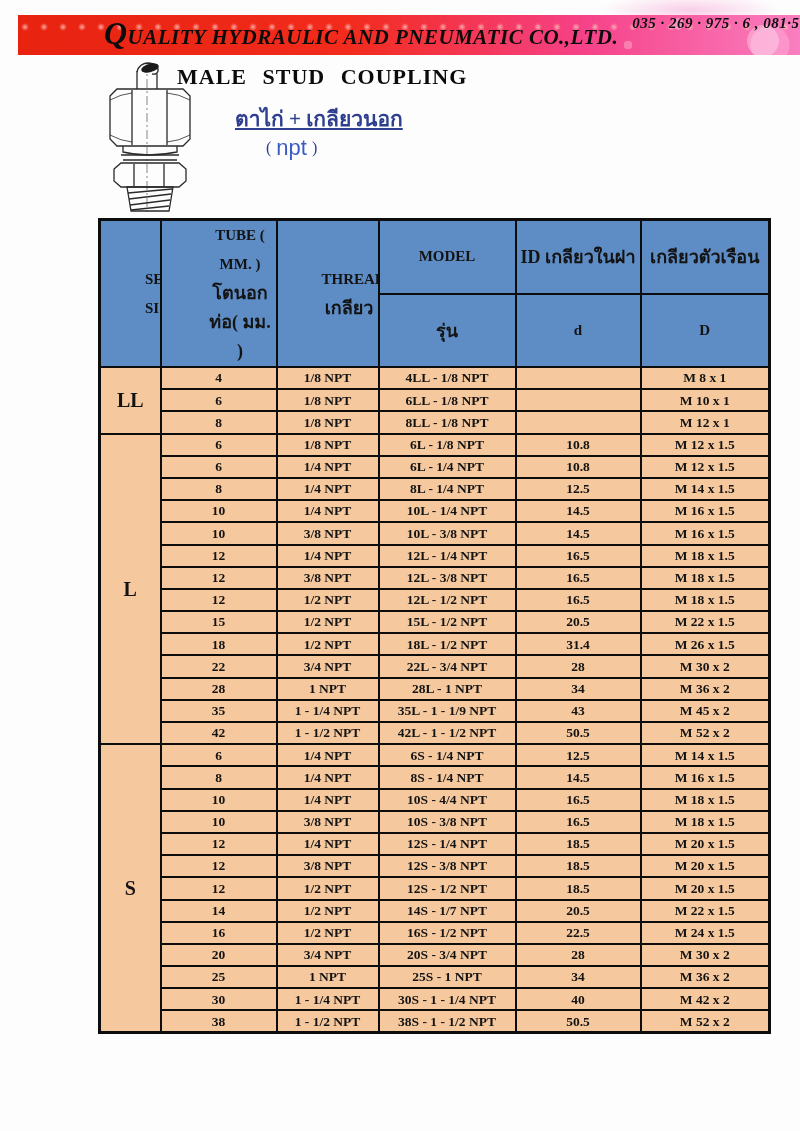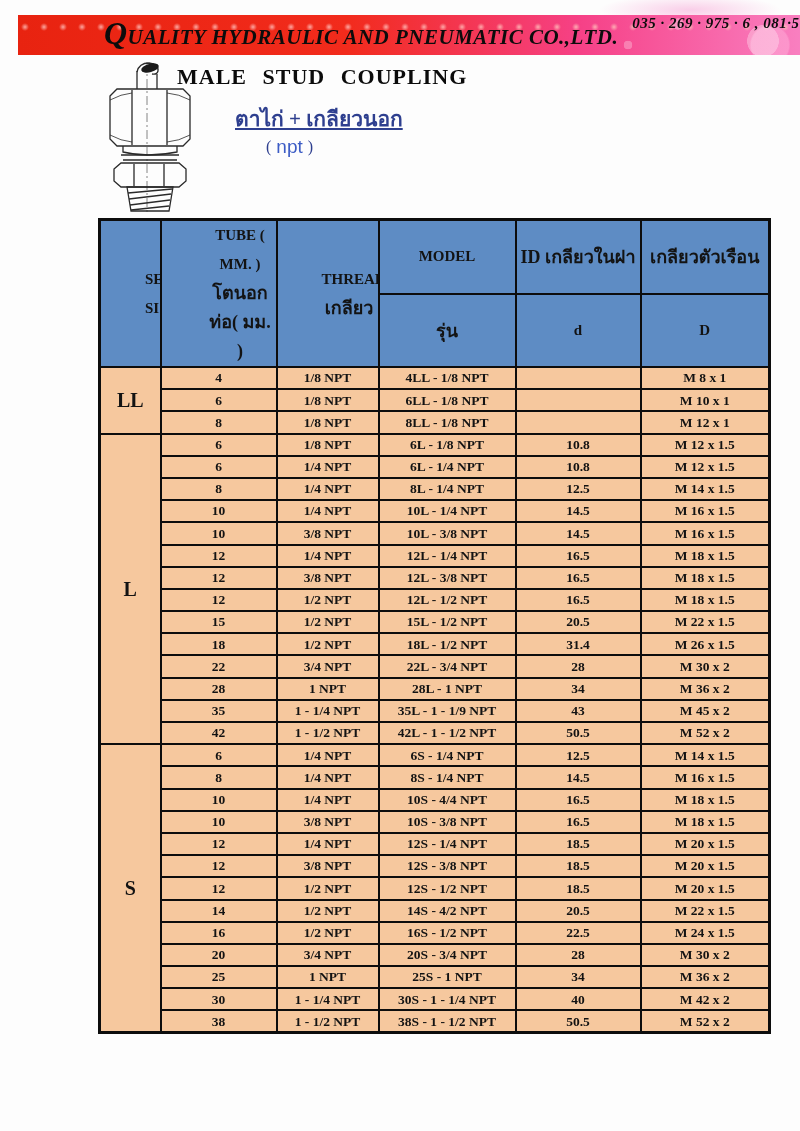--- a/index.html
+++ b/index.html
@@ -63,21 +63,21 @@
     position:absolute;left:235px;top:102px;
     font-weight:bold;font-size:21px;color:var(--title_navy);text-decoration:underline;
   }
   .npt-line{
     position:absolute;left:266px;top:137px;
     display:flex;align-items:center;gap:5px;
   }
   .npt-line .paren{font-size:16px;color:var(--title_navy);}
   .npt-line .npt{
     font-family:"Liberation Sans","DejaVu Sans",sans-serif;
-    font-size:19px;color:var(--npt_blue);line-height:1;
+    font-size:22px;color:var(--npt_blue);line-height:1;
   }
   
   table.spec{
     position:absolute;left:98px;top:218px;width:670px;
     border-collapse:collapse;table-layout:fixed;
     border:3px solid #0d0d0d;
   }
   table.spec th,table.spec td{
     border:2px solid #0d0d0d;
     text-align:center;vertical-align:middle;
@@ -349,21 +349,21 @@
       <tr>
         <td>12</td>
         <td>1/2 NPT</td>
         <td>12S - 1/2 NPT</td>
         <td>18.5</td>
         <td>M 20 x 1.5</td>
       </tr>
       <tr>
         <td>14</td>
         <td>1/2 NPT</td>
-        <td>14S - 4/2 NPT</td>
+        <td>14S - 1/7 NPT</td>
         <td>20.5</td>
         <td>M 22 x 1.5</td>
       </tr>
       <tr>
         <td>16</td>
         <td>1/2 NPT</td>
         <td>16S - 1/2 NPT</td>
         <td>22.5</td>
         <td>M 24 x 1.5</td>
       </tr>

